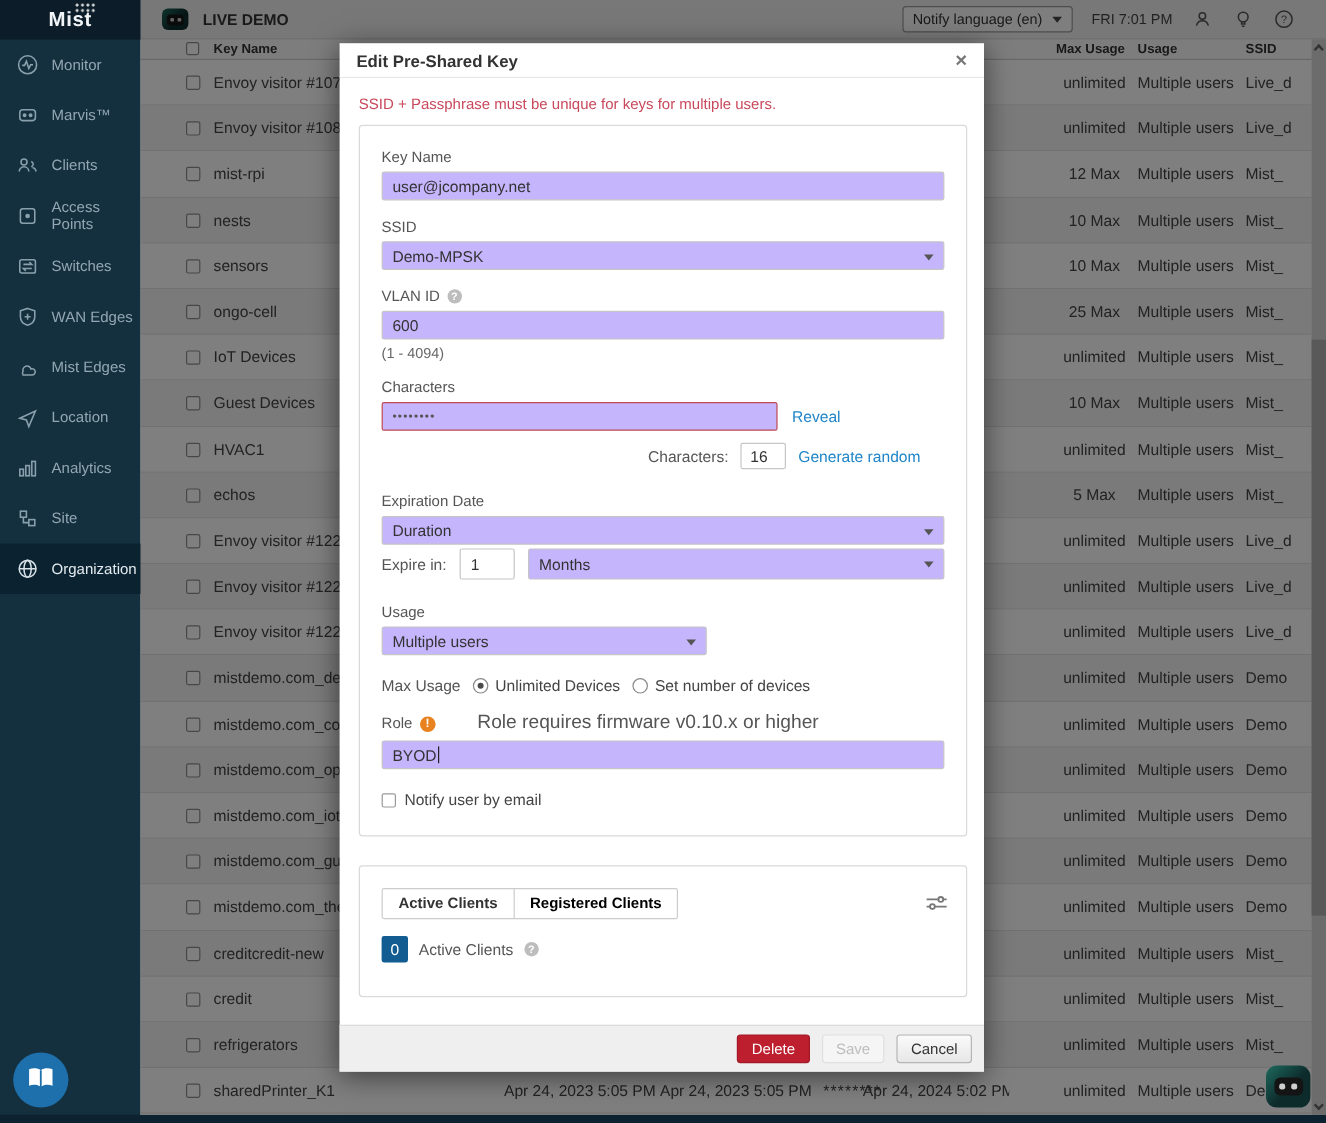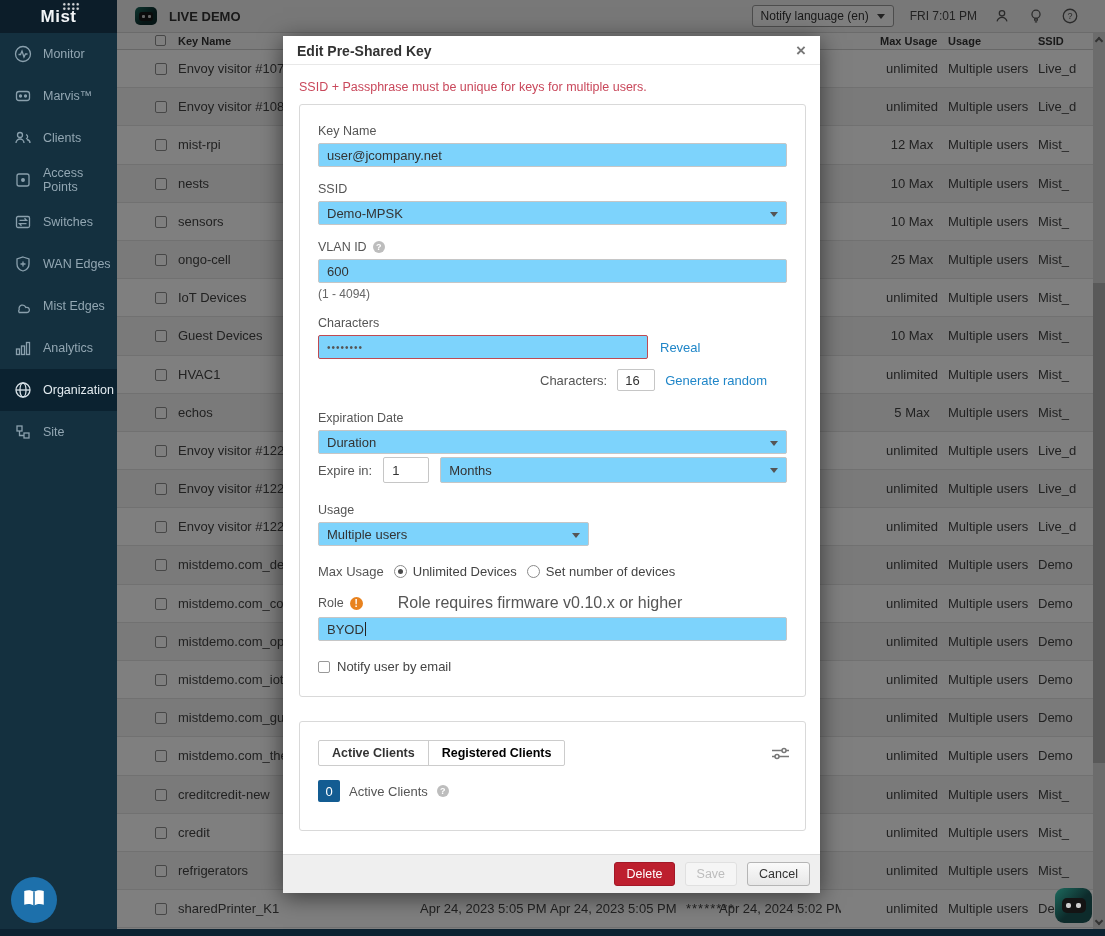--- a/index.html
+++ b/index.html
@@ -90,21 +90,21 @@
     border-bottom:1px solid #e8e8e8; }
   .m-title { font-size:14px; font-weight:bold; color:#333; }
   .m-close { margin-left:auto; font-size:17px; color:#777; cursor:pointer;
     line-height:1; font-weight:bold; }
   .m-warning { padding:15px 16px 2px; font-size:12.5px; color:#c9485b; }
   .panel { border:1px solid #d9d9d9; border-radius:3px; margin:8px 14px 0 16px;
     padding:4px 18px 22px; }
   .f-label { font-size:12.5px; color:#555; margin:15px 0 5px; display:flex;
     align-items:center; gap:6px; }
   .inp { width:100%; height:24px; border:1px solid #c6c6c6; border-radius:2px;
-    background:#7dd3fc; font-size:13px; color:#333; padding:0 8px; display:flex;
+    background:#c4b5fd; font-size:13px; color:#333; padding:0 8px; display:flex;
     align-items:center; cursor:text; }
   .sel { position:relative; cursor:pointer; }
   .sel::after { content:""; position:absolute; right:8px; top:10px; width:0; height:0;
     border-left:4px solid transparent; border-right:4px solid transparent;
     border-top:5px solid #555; }
   .hint { font-size:12px; color:#666; margin-top:4px; }
   .pass-row { display:flex; align-items:center; gap:12px; }
   .pass-inp { width:330px; border:1px solid #bf4a52; font-size:10px; color:#555;
     letter-spacing:1px; }
   .link { font-size:13px; color:#2086c8; cursor:pointer; }
@@ -246,46 +246,54 @@
           <span class="nav-ic">
             <svg viewBox="0 0 20 20" fill="none" stroke="currentColor" stroke-width="1.3">
               <path d="M6.2 13.5a3.3 3.3 0 116.6-2 2.6 2.6 0 11.7 5H6.2a2.5 2.5 0 01-.0-3z"></path>
             </svg>
           </span>
           <span class="nav-label">Mist Edges</span>
         </div>
         <div class="nav-item">
           <span class="nav-ic">
             <svg viewBox="0 0 20 20" fill="none" stroke="currentColor" stroke-width="1.3">
+              <path d="M3.5 10.5l13-6-5.5 13-2-5.5z"></path>
+            </svg>
+          </span>
+          <span class="nav-label">Location</span>
+        </div>
+        <div class="nav-item">
+          <span class="nav-ic">
+            <svg viewBox="0 0 20 20" fill="none" stroke="currentColor" stroke-width="1.3">
               <rect x="3.5" y="11" width="3" height="5.5"></rect>
               <rect x="8.5" y="8" width="3" height="8.5"></rect>
               <rect x="13.5" y="4.5" width="3" height="12"></rect>
             </svg>
           </span>
           <span class="nav-label">Analytics</span>
         </div>
+        <div class="nav-item">
+          <span class="nav-ic">
+            <svg viewBox="0 0 20 20" fill="none" stroke="currentColor" stroke-width="1.3">
+              <rect x="4" y="4" width="5" height="5"></rect>
+              <rect x="11" y="11" width="5" height="5"></rect>
+              <path d="M6.5 9v4.5h4.5"></path>
+            </svg>
+          </span>
+          <span class="nav-label">Site</span>
+        </div>
         <div class="nav-item active">
           <span class="nav-ic">
             <svg viewBox="0 0 20 20" fill="none" stroke="currentColor" stroke-width="1.3">
               <circle cx="10" cy="10" r="7"></circle>
               <ellipse cx="10" cy="10" rx="3" ry="7"></ellipse>
               <path d="M3 10h14"></path>
             </svg>
           </span>
           <span class="nav-label">Organization</span>
-        </div>
-        <div class="nav-item">
-          <span class="nav-ic">
-            <svg viewBox="0 0 20 20" fill="none" stroke="currentColor" stroke-width="1.3">
-              <rect x="4" y="4" width="5" height="5"></rect>
-              <rect x="11" y="11" width="5" height="5"></rect>
-              <path d="M6.5 9v4.5h4.5"></path>
-            </svg>
-          </span>
-          <span class="nav-label">Site</span>
         </div>
       </div>
     <div class="book-btn">
       <span>
         <svg viewBox="0 0 24 24">
             <path fill="#ffffff" d="M12 6.3C9.6 4.6 5.9 4.4 3 5.6v12.6c2.9-1.2 6.6-1 9 .8 2.4-1.8 6.1-2 9-.8V5.6c-2.9-1.2-6.6-1-9 .7z"></path>
             <path stroke="#1d70ab" stroke-width="1.4" fill="none" d="M12 6.3v12.9"></path>
           </svg>
       </span>
     </div>

